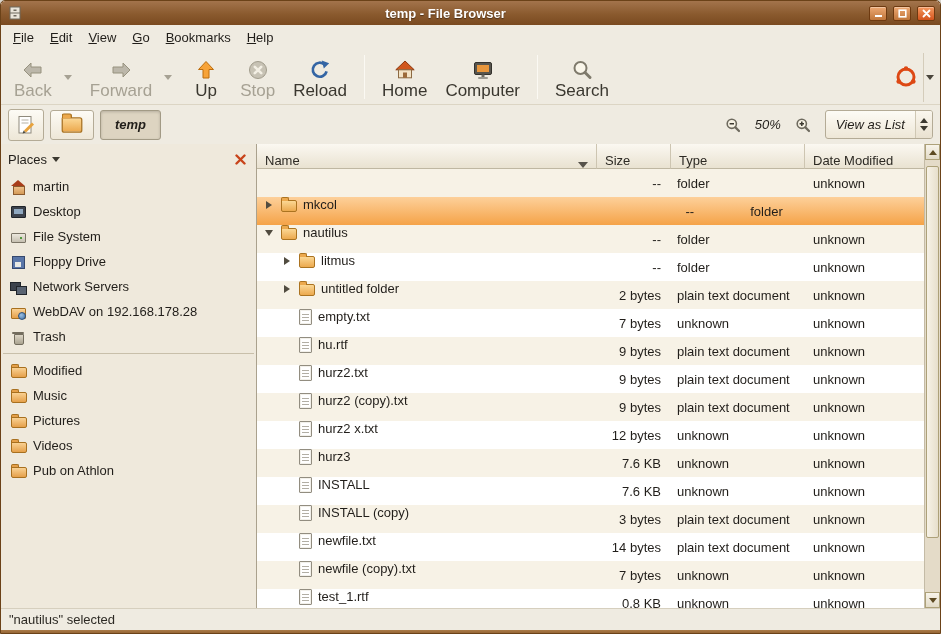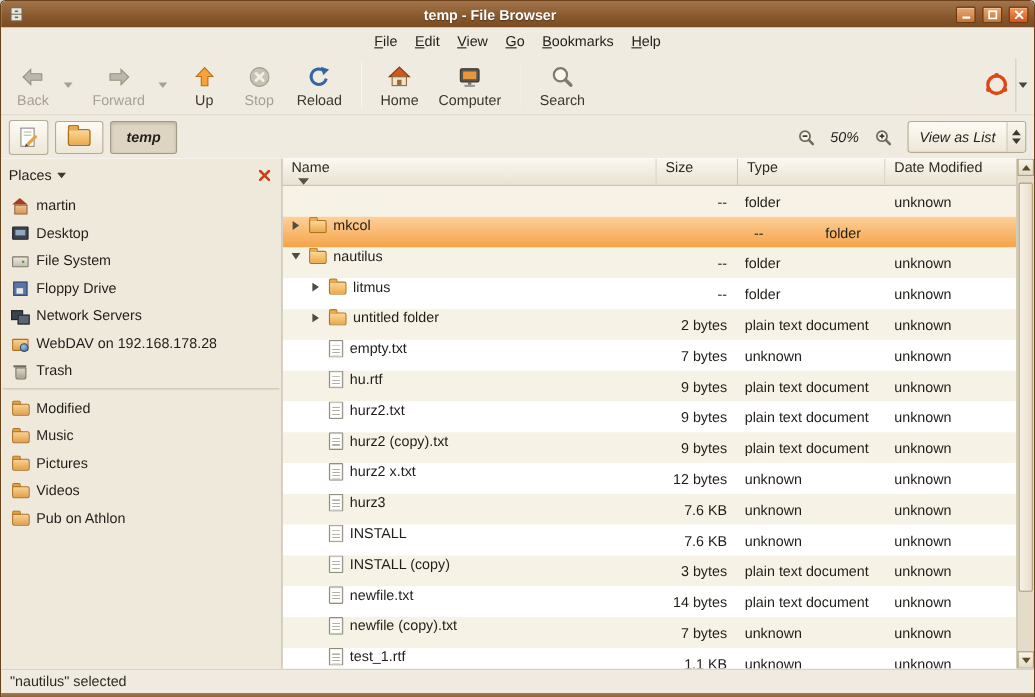--- a/index.html
+++ b/index.html
@@ -10,29 +10,29 @@
 
   
   .titlebar{height:24px;flex:none;display:flex;align-items:center;padding:0 5px;background:linear-gradient(#a3744c,#8a5a2e 55%,#7a4a20);border-radius:4px 4px 0 0;}
   .win-icon{width:18px;height:18px;display:flex;align-items:center;justify-content:center;margin-right:4px;}
   .title-text{flex:1;text-align:center;color:#fff;font-weight:bold;font-size:13px;text-shadow:0 1px 1px rgba(0,0,0,.45);white-space:nowrap;overflow:hidden;}
   .win-controls{display:flex;gap:6px;margin-left:6px;}
   .wbtn{width:18px;height:15px;border-radius:2px;border:1px solid #6e3a10;display:flex;align-items:center;justify-content:center;background:linear-gradient(#eda873,#c0763a);box-shadow:inset 0 1px 0 rgba(255,255,255,.35);cursor:default;}
   .wbtn.close{background:linear-gradient(#f59a60,#d4541d);}
 
   
-  .menubar{height:25px;flex:none;display:flex;align-items:center;padding:0 4px;background:#efebe1;justify-content:center;}
+  .menubar{height:25px;flex:none;display:flex;align-items:center;padding:0 4px;background:#efebe1;}
   .menu-item{display:inline-block;padding:3px 8px;cursor:default;}
   .menu-item::first-letter{text-decoration:underline;}
 
   
   .toolbar{height:55px;flex:none;display:flex;align-items:center;padding:2px 4px;background:#efebe1;border-bottom:1px solid #dcd5c4;}
   .tb{display:flex;flex-direction:column;align-items:center;justify-content:center;min-width:50px;height:49px;padding:2px 9px;border-radius:3px;color:#3a372f;}
   .tb .ticon{height:27px;display:flex;align-items:center;justify-content:center;}
-  .tb .tlabel{font-size:13px;line-height:15px;white-space:nowrap;}
+  .tb .tlabel{font-size:17px;line-height:15px;white-space:nowrap;}
   .tb.disabled .tlabel{color:#a6a193;}
   .tb-drop{width:14px;height:49px;display:flex;align-items:center;justify-content:center;margin-right:6px;}
   .caret{width:0;height:0;border-left:4px solid transparent;border-right:4px solid transparent;border-top:5px solid #a6a193;}
   .tb-sep{width:1px;height:44px;background:#d4ccba;border-right:1px solid #fbf9f3;margin:0 8px;flex:none;}
   .tb-spring{flex:1;}
   .throbber{width:34px;height:49px;display:flex;align-items:center;justify-content:center;}
   .tb-overflow{width:13px;height:49px;display:flex;align-items:center;justify-content:center;border-left:1px solid #d4ccba;}
   .tb-overflow .caret{border-top-color:#4a463c;}
 
   
@@ -77,21 +77,21 @@
   .si-webdav::after{content:"";position:absolute;left:8px;top:8px;width:6px;height:6px;border-radius:50%;background:radial-gradient(circle at 35% 35%,#9cc0e2,#3f6fa4);border:1px solid #2c4f7a;}
   .si-trash::before{content:"";position:absolute;left:4px;top:5px;width:8px;height:9px;background:linear-gradient(#ddd6c6,#aaa390);border:1px solid #736d5e;border-radius:0 0 2px 2px;}
   .si-trash::after{content:"";position:absolute;left:2px;top:3px;width:12px;height:2px;background:#736d5e;border-radius:1px;}
   .si-folder::before{content:"";position:absolute;left:1px;top:1px;width:6px;height:3px;background:#e5a04a;border:1px solid #a8701f;border-bottom:none;border-radius:2px 2px 0 0;}
   .si-folder::after{content:"";position:absolute;left:1px;top:4px;width:14px;height:9px;background:linear-gradient(#f9d193,#e5a04a);border:1px solid #a8701f;border-radius:1px 2px 2px 2px;}
 
   
   .list-pane{flex:1;display:flex;overflow:hidden;background:#fff;}
   .list-main{flex:1;display:flex;flex-direction:column;overflow:hidden;}
   .hdr{height:25px;flex:none;display:flex;}
-  .hcell{background:linear-gradient(#fbf8f1,#e9e2d1);border-right:1px solid #cdc5b1;border-bottom:1px solid #bfb7a2;display:flex;align-items:flex-start;padding:0 8px;color:#2d2a24;cursor:default;flex-direction:column;}
+  .hcell{background:linear-gradient(#fbf8f1,#e9e2d1);border-right:1px solid #cdc5b1;border-bottom:1px solid #bfb7a2;display:flex;align-items:flex-end;padding:0 8px;color:#2d2a24;cursor:default;}
   .h-name{width:340px;}
   .h-size{width:74px;}
   .h-type{width:134px;}
   .h-date{flex:1;border-right:none;}
   .h-spacer{flex:1;}
   .sort-arrow{width:0;height:0;border-left:5px solid transparent;border-right:5px solid transparent;border-top:6px solid #56524a;margin-left:6px;}
 
   .list-body{flex:1;overflow:hidden;background:#fff;}
   .row{display:flex;align-items:center;height:28px;background:#fff;cursor:default;}
   .row.alt{background:#f7f2e6;}
@@ -549,21 +549,21 @@
               <div class="cell c-size">7 bytes</div>
               <div class="cell c-type">unknown</div>
               <div class="cell c-date">unknown</div>
             </div>
             <div class="row">
               <div class="cell c-name depth1">
                 <span class="expander none"></span>
                 <span class="i-file"></span>
                 <span class="fname">untitled folder (2)</span>
               </div>
-              <div class="cell c-size">1.1 KB</div>
+              <div class="cell c-size">0.8 KB</div>
               <div class="cell c-type">unknown</div>
               <div class="cell c-date">unknown</div>
             </div>
           </div>
       </div>
       <div class="scrollbar">
         <div class="sb-btn">
             <span class="sb-up-arrow"></span>
           </div>
         <div class="sb-track">

